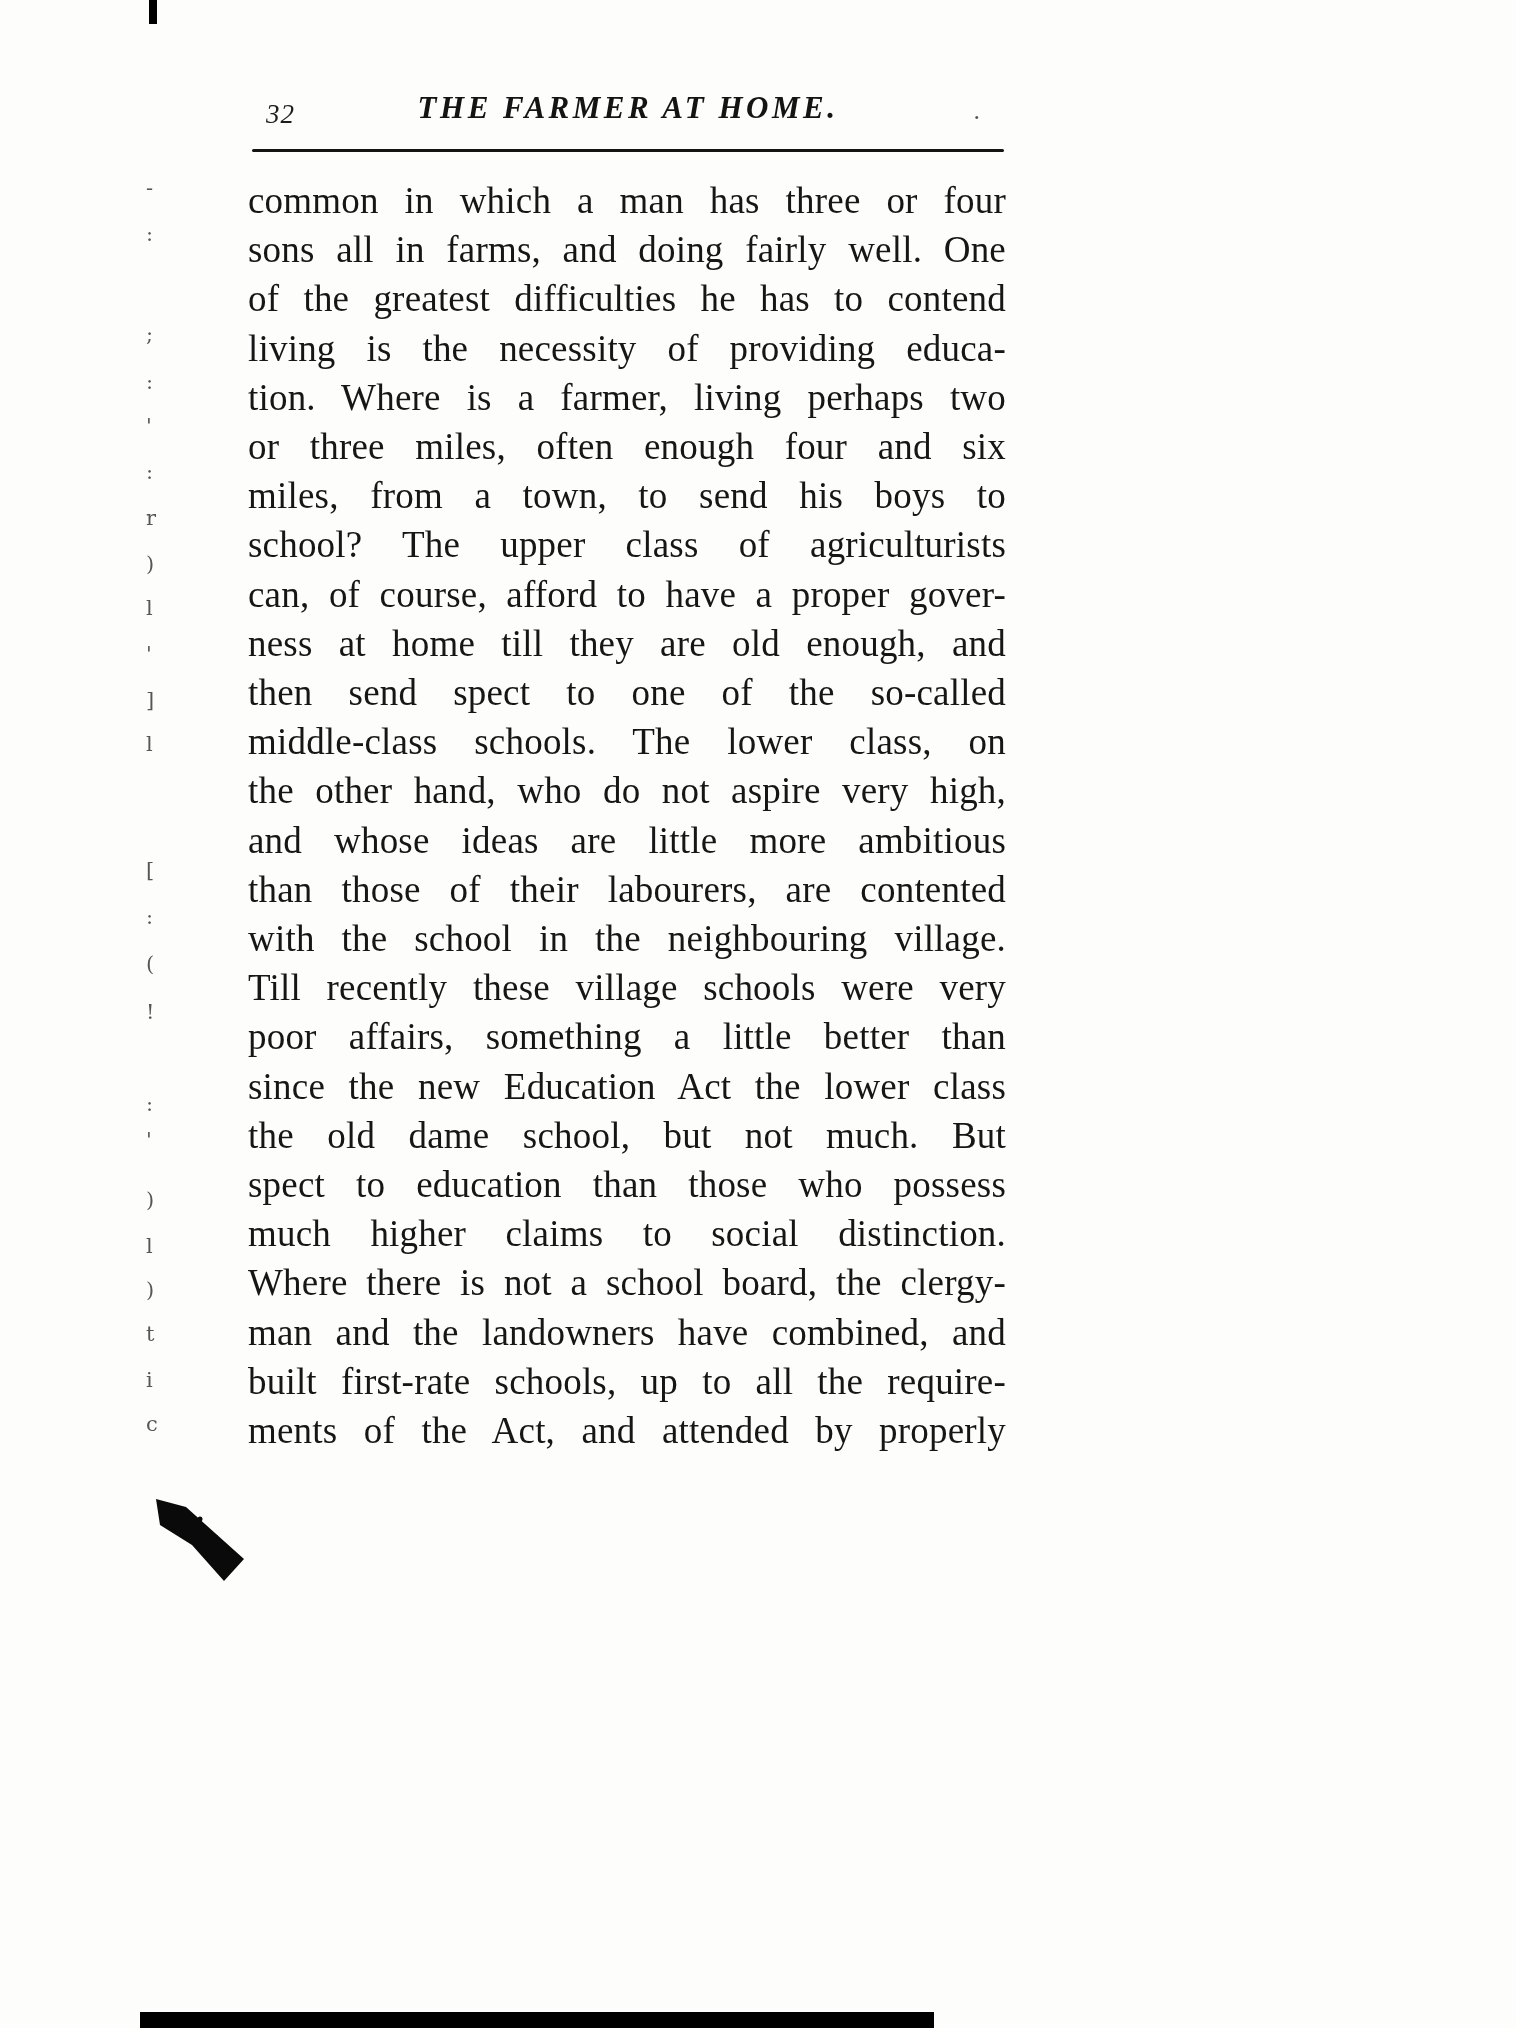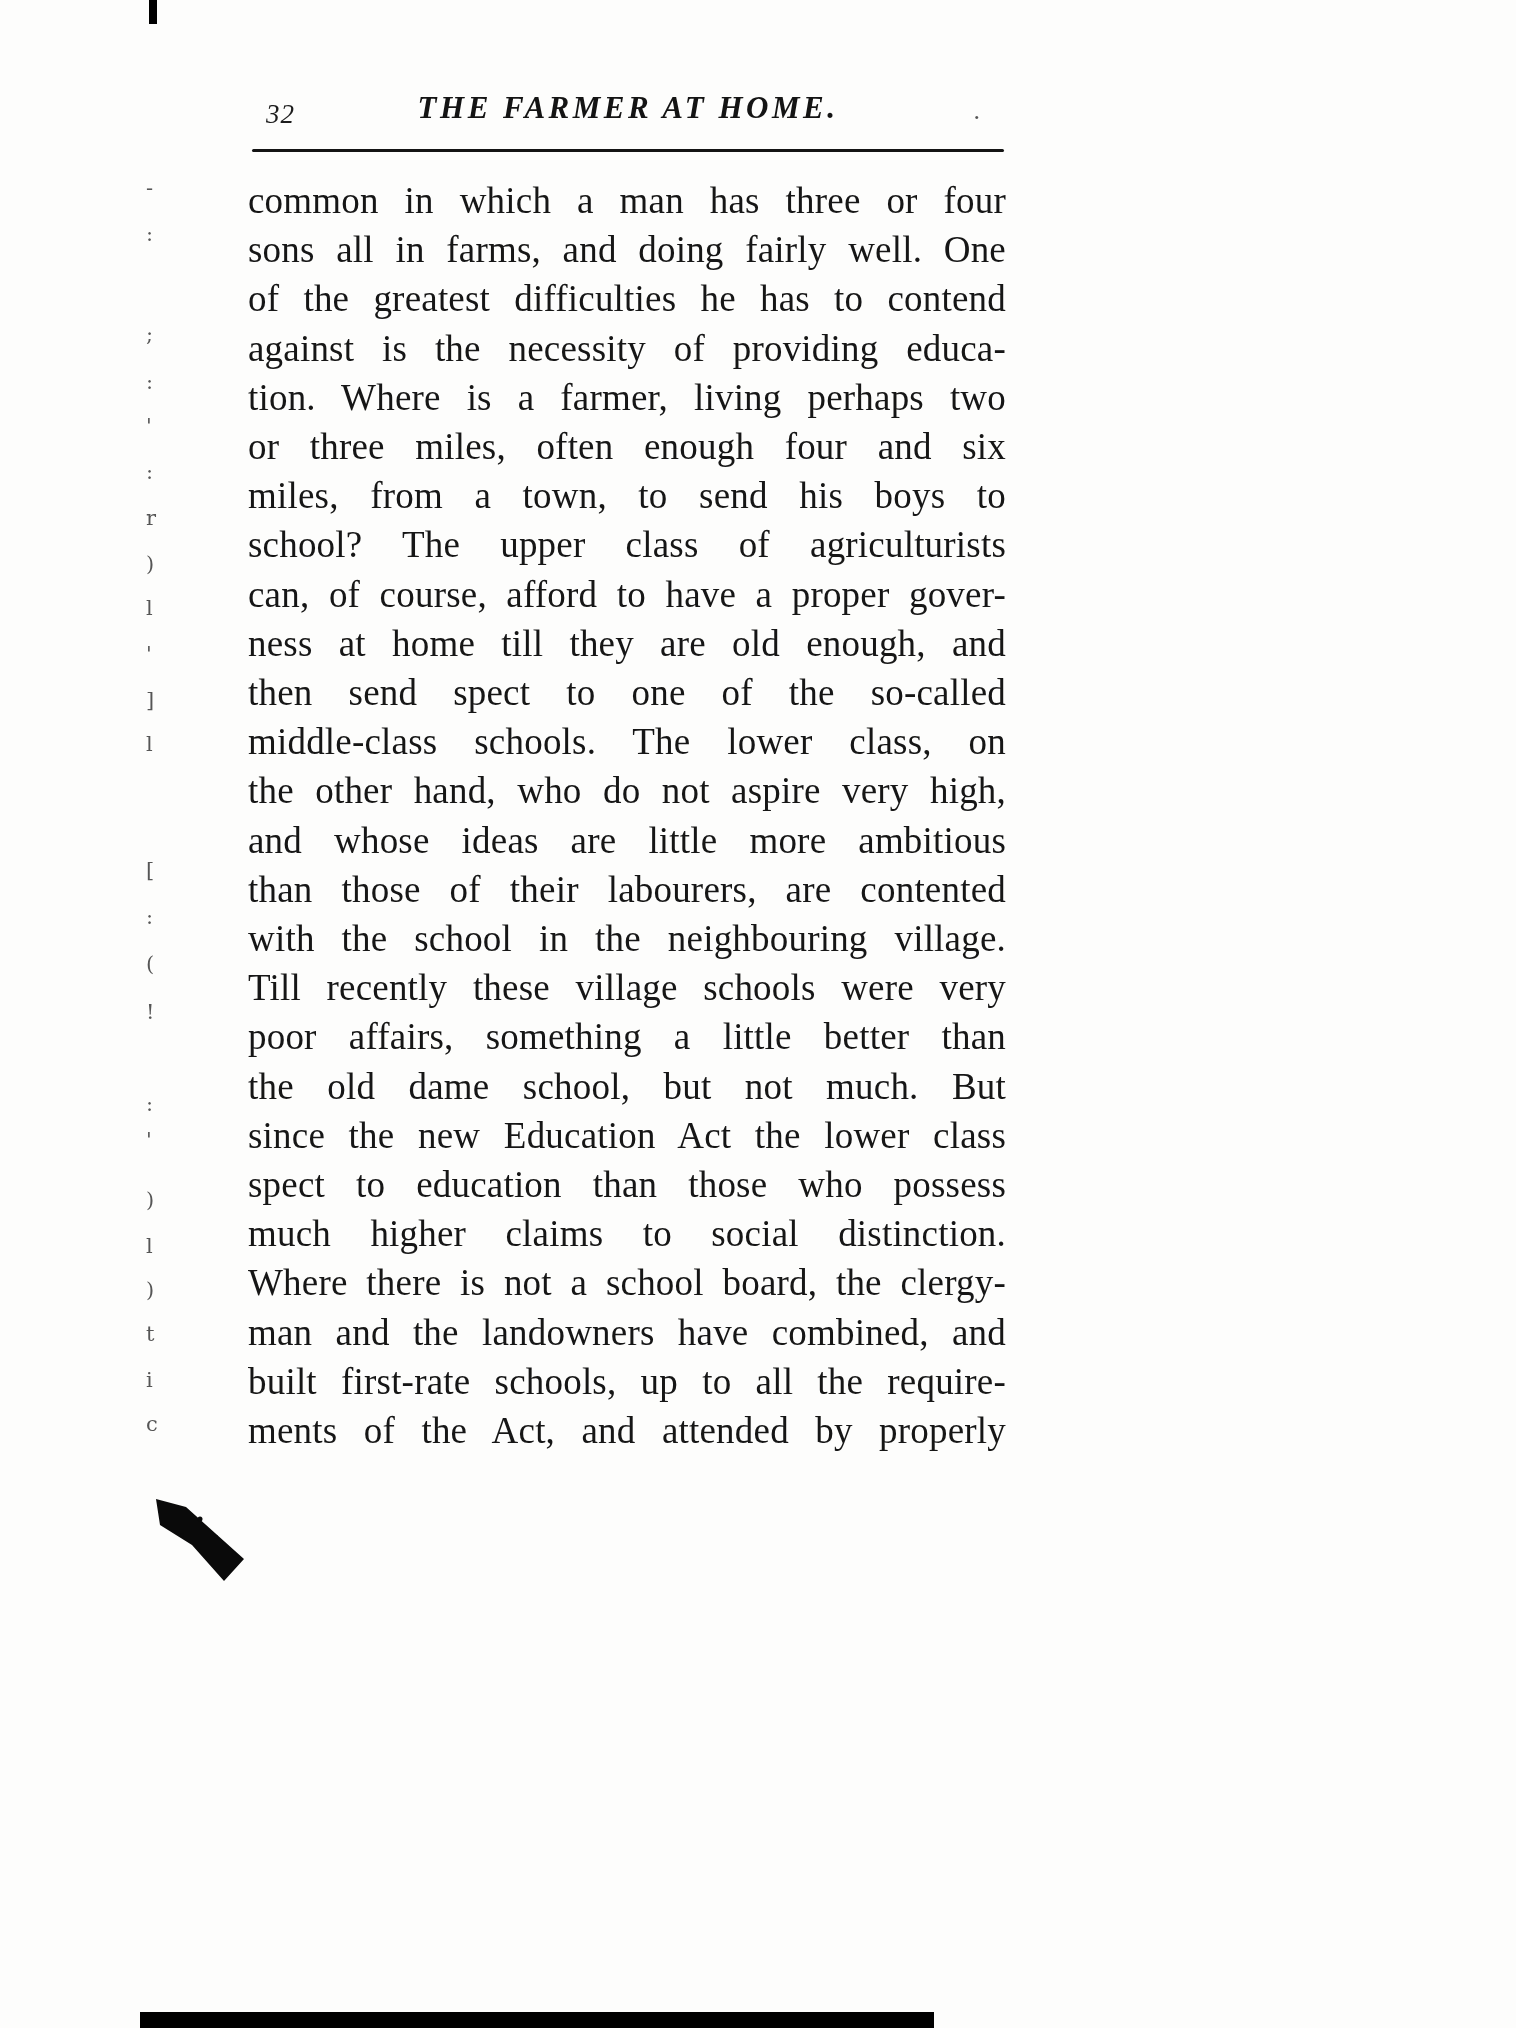--- a/index.html
+++ b/index.html
@@ -89,37 +89,37 @@
     <span class="running-title">THE FARMER AT HOME.</span>
     <span class="header-dot">.</span>
   </div>
 
   <div class="rule"></div>
 
   <main class="text-block">
       <div class="line">common in which a man has three or four</div>
       <div class="line">sons all in farms, and doing fairly well. One</div>
       <div class="line">of the greatest difficulties he has to contend</div>
-      <div class="line">against is the necessity of providing educa-</div>
+      <div class="line">living is the necessity of providing educa-</div>
       <div class="line">tion. Where is a farmer, living perhaps two</div>
       <div class="line">or three miles, often enough four and six</div>
       <div class="line">miles, from a town, to send his boys to</div>
       <div class="line">school? The upper class of agriculturists</div>
       <div class="line">can, of course, afford to have a proper gover-</div>
       <div class="line">ness at home till they are old enough, and</div>
       <div class="line">then send spect to one of the so-called</div>
       <div class="line">middle-class schools. The lower class, on</div>
       <div class="line">the other hand, who do not aspire very high,</div>
       <div class="line">and whose ideas are little more ambitious</div>
       <div class="line">than those of their labourers, are contented</div>
       <div class="line">with the school in the neighbouring village.</div>
       <div class="line">Till recently these village schools were very</div>
       <div class="line">poor affairs, something a little better than</div>
+      <div class="line">since the new Education Act the lower class</div>
       <div class="line">the old dame school, but not much. But</div>
-      <div class="line">since the new Education Act the lower class</div>
       <div class="line">spect to education than those who possess</div>
       <div class="line">much higher claims to social distinction.</div>
       <div class="line">Where there is not a school board, the clergy-</div>
       <div class="line">man and the landowners have combined, and</div>
       <div class="line">built first-rate schools, up to all the require-</div>
       <div class="line">ments of the Act, and attended by properly</div>
     </main>
 
   <svg class="blot" width="92" height="86" aria-hidden="true">
     <polygon points="2,2 32,10 90,62 70,84 38,48 6,28" fill="#0a0a0a"></polygon>

